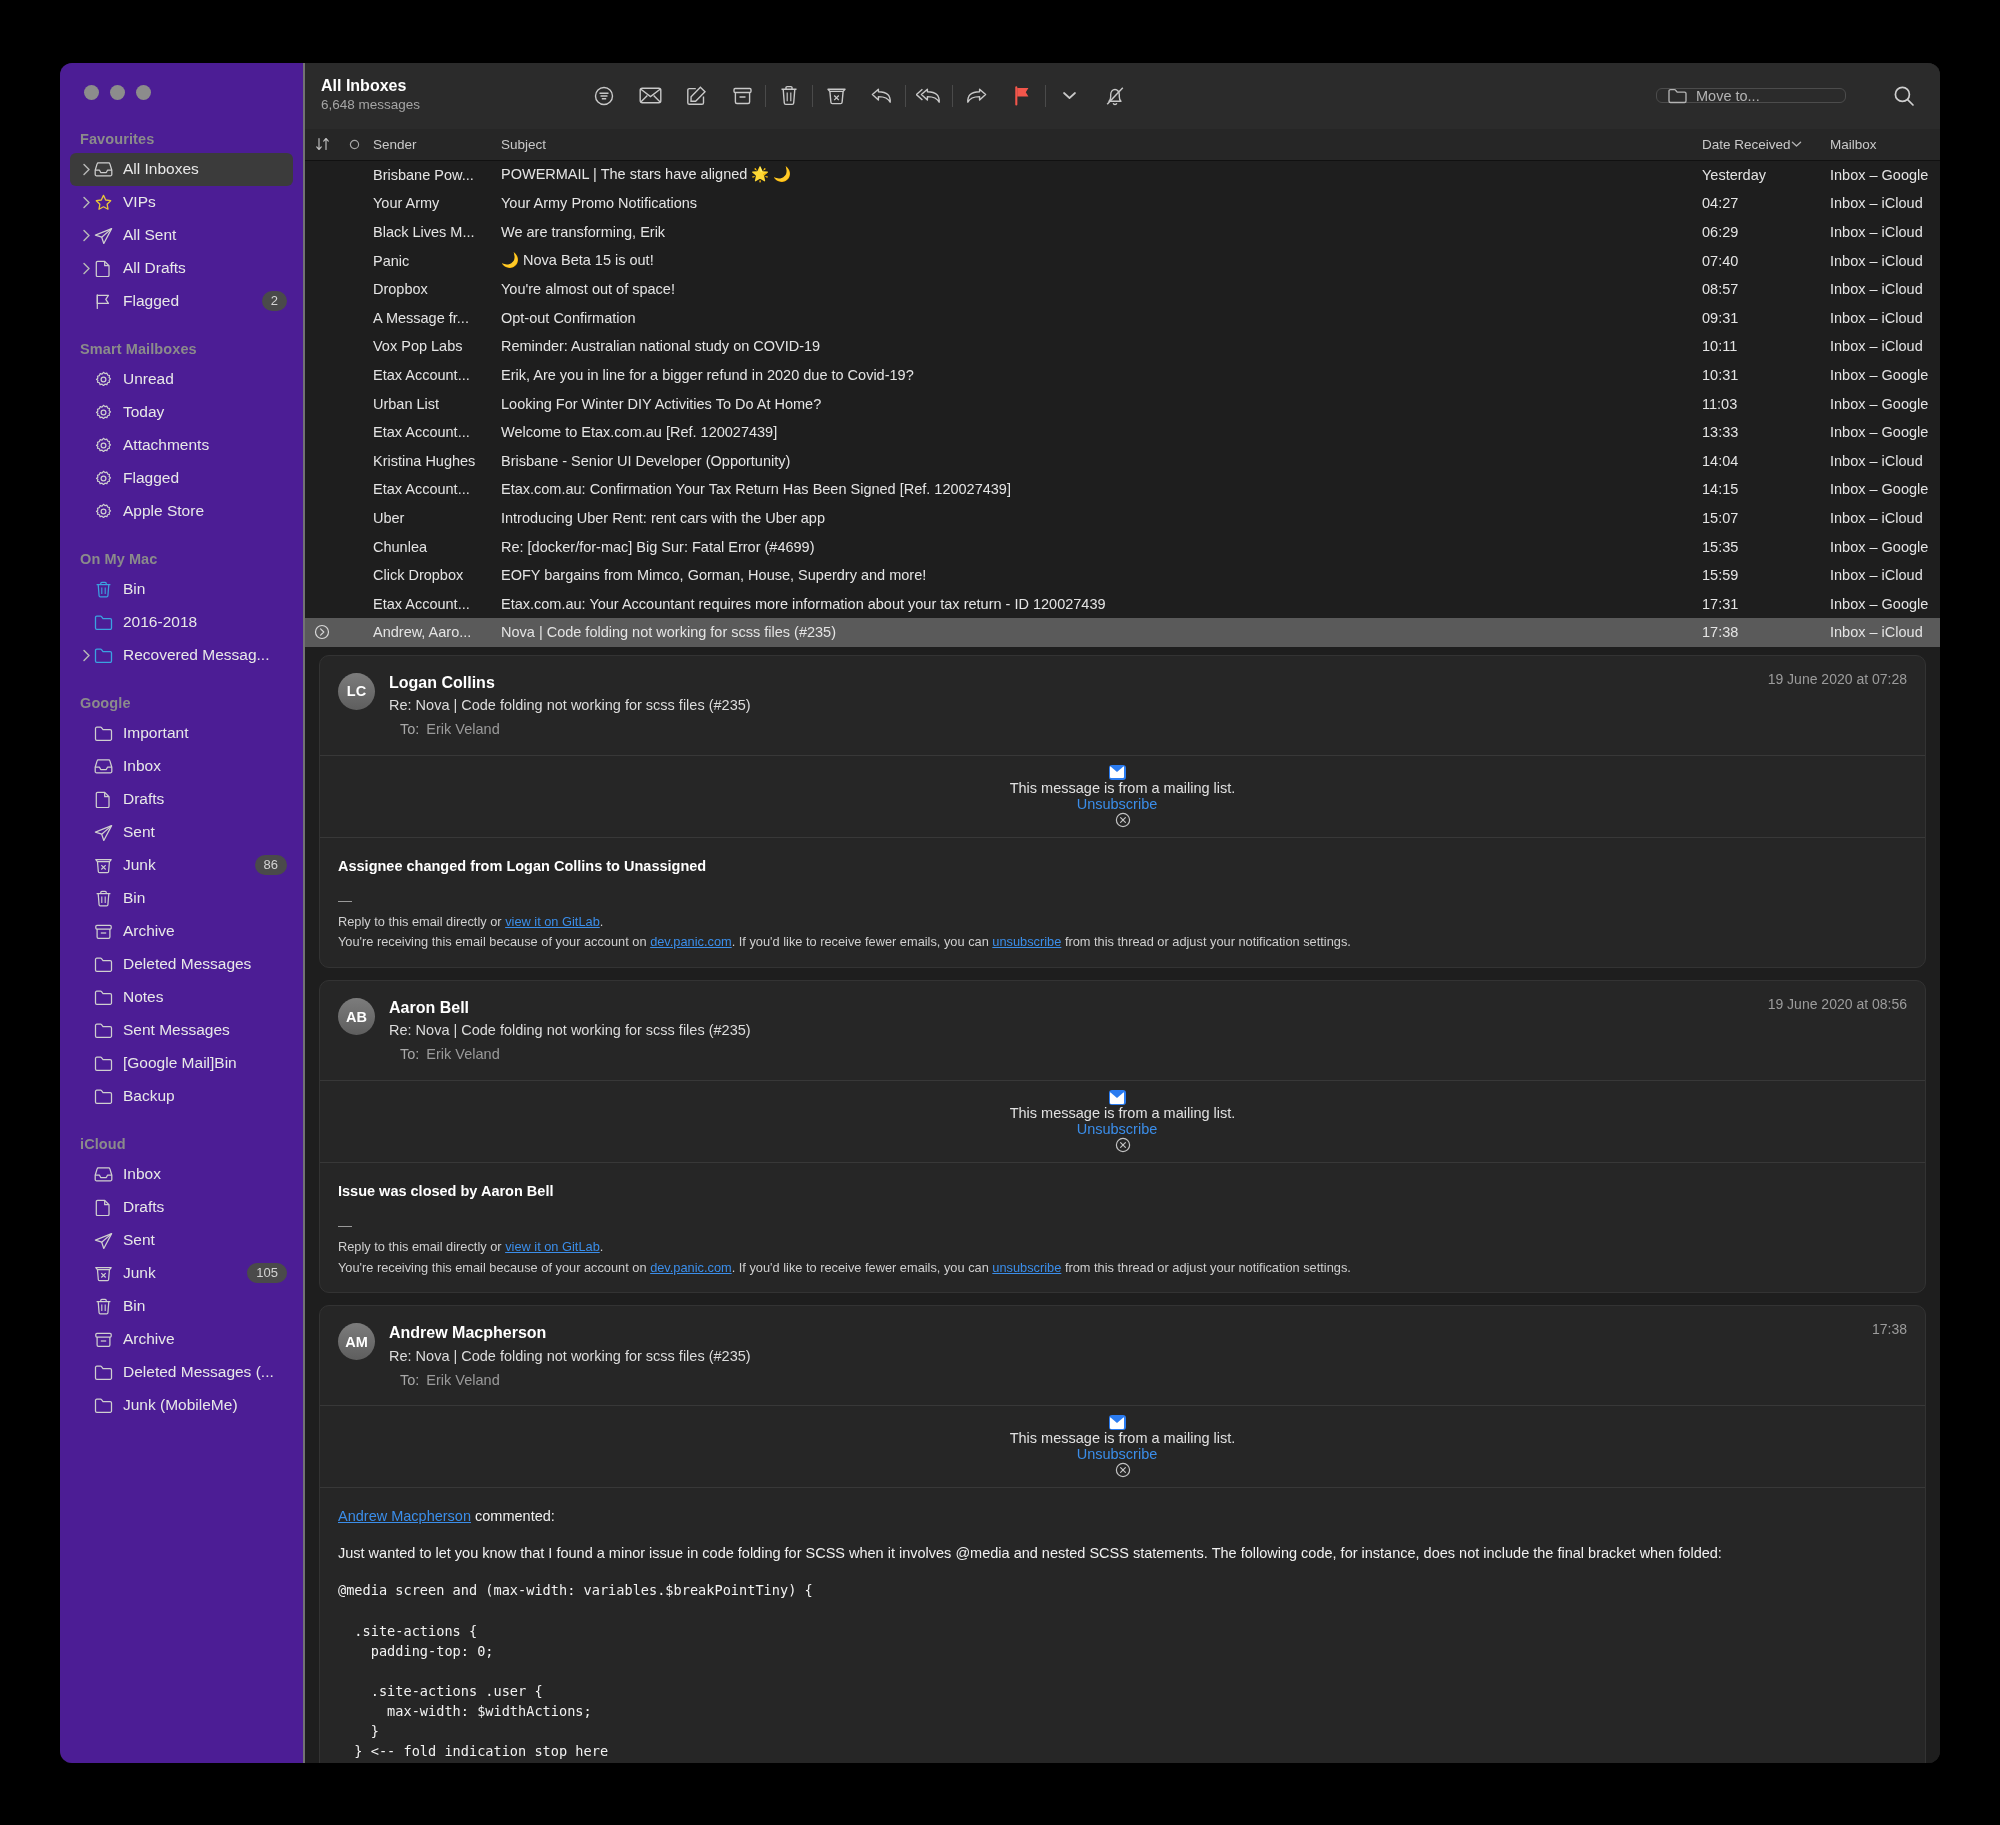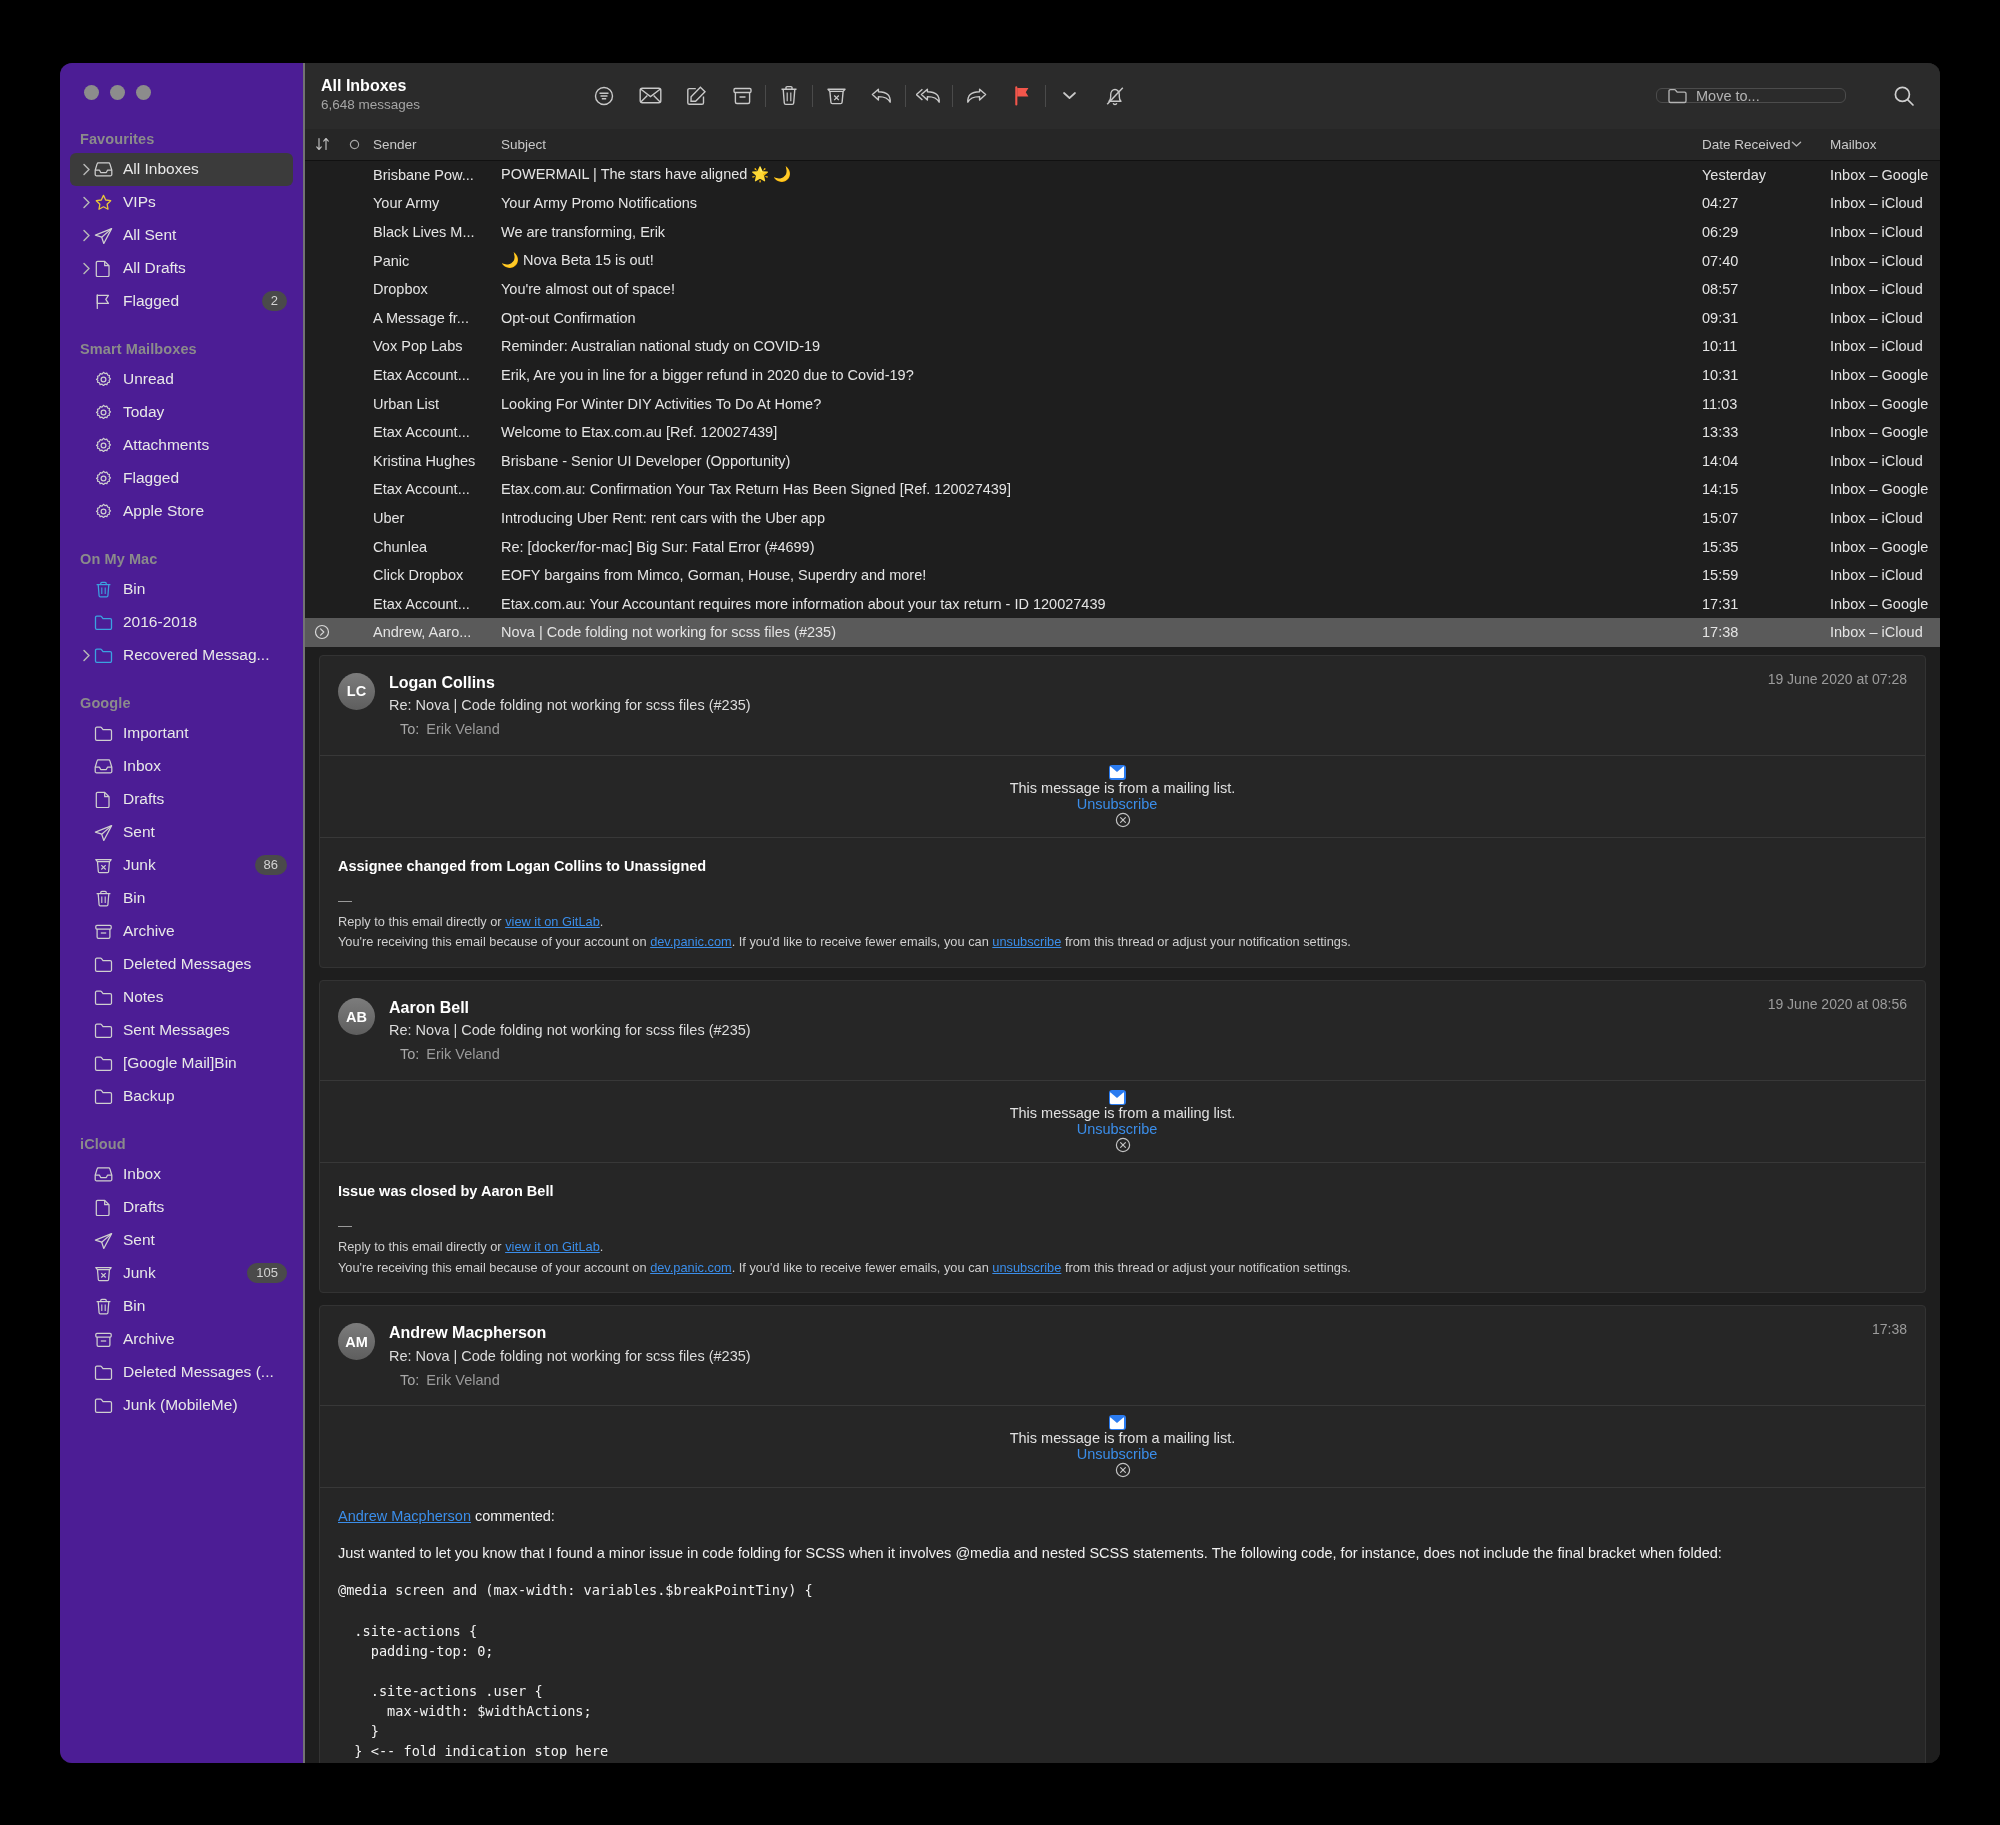--- a/index.html
+++ b/index.html
@@ -99,21 +99,21 @@
   }
   .msg-row.selected { background:#5a5a5a; }
   .msg-row .col-sender { overflow:hidden; text-overflow:ellipsis; }
   .msg-row .col-subject { overflow:hidden; text-overflow:ellipsis; }
   .msg-row .col-date { display:block; }
   .msg-row .col-mail { overflow:hidden; text-overflow:ellipsis; }
 
   
   .convo { flex:1; overflow:hidden; background:#1e1e1e; padding:8px 14px 0 14px; }
   .email {
-    background:#262626; border:1px solid #333; border-radius:4px;
+    background:#262626; border:1px solid #333; border-radius:10px;
     margin-bottom:12px; overflow:hidden;
   }
   .email-head { display:flex; padding:15px 18px 13px 18px; }
   .avatar {
     width:37px; height:37px; border-radius:50%;
     background:linear-gradient(180deg,#7c7c7c,#5e5e5e);
     color:#fff; font-size:14.5px; font-weight:600;
     display:flex; align-items:center; justify-content:center;
     flex-shrink:0; margin-right:14px; margin-top:2px;
   }

